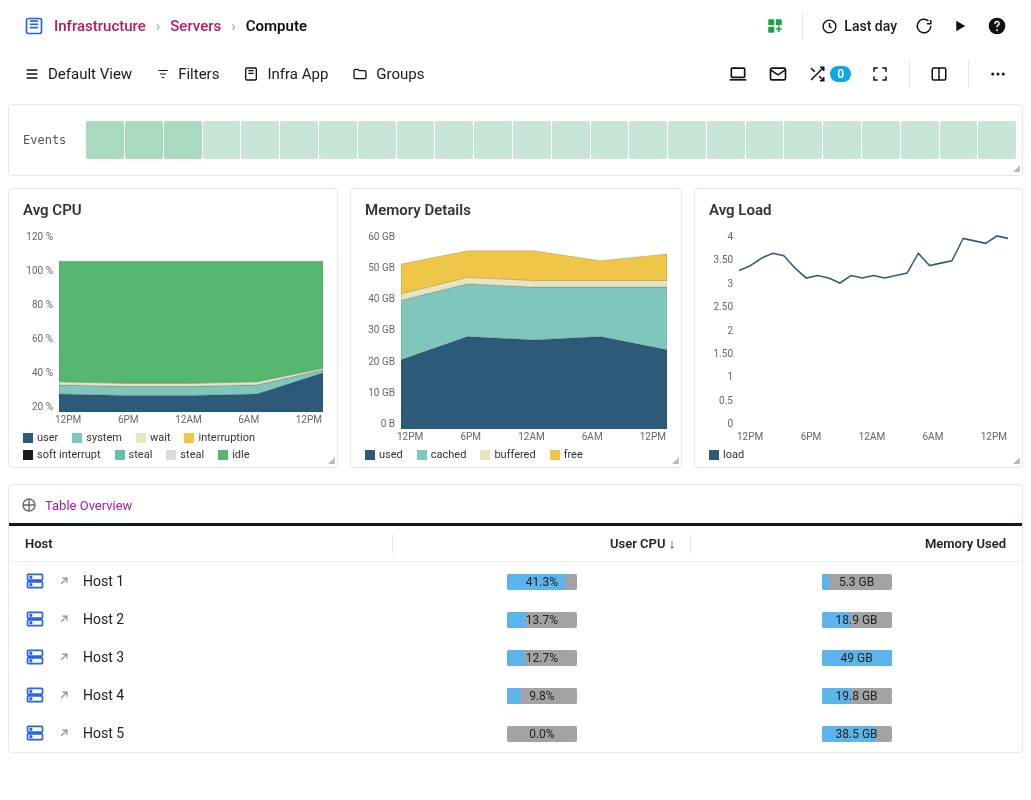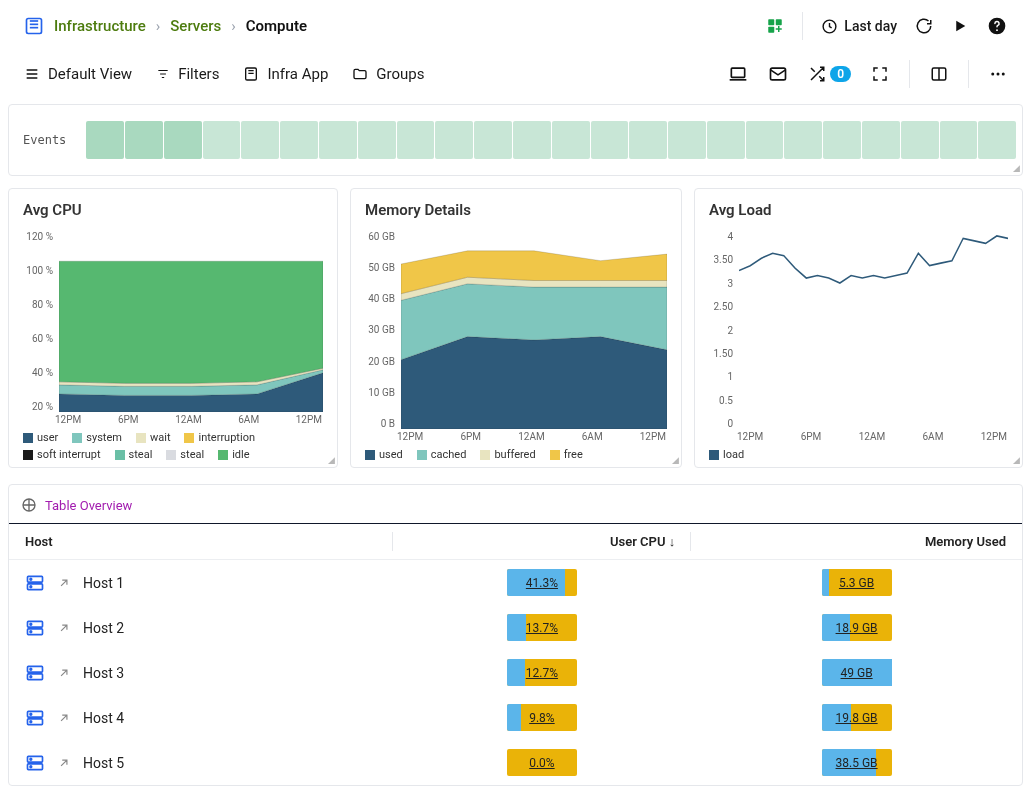--- a/index.html
+++ b/index.html
@@ -12,21 +12,21 @@
   overflow-x: hidden;
 }
 svg { display: block; }
 .header {
   display: flex;
   align-items: center;
   padding: 12px 24px;
   gap: 10px;
 }
 .breadcrumb { display: flex; align-items: center; gap: 10px; flex: 1; font-size: 15px; }
-.breadcrumb a { color: #4d7c0f; text-decoration: none; font-weight: 500; }
+.breadcrumb a { color: #be185d; text-decoration: none; font-weight: 500; }
 .breadcrumb .sep { color: #9ca3af; }
 .breadcrumb .current { color: #111; font-weight: 600; }
 .hdr-right { display: flex; align-items: center; gap: 18px; }
 .icon-btn { cursor: pointer; color: #111; display: inline-flex; align-items:center; justify-content:center; }
 .time { display:flex; align-items:center; gap:6px; font-size:14px; font-weight:500;}
 .divider { width:1px; height:28px; background:#e5e7eb; }
 .addwidget { color:#16a34a;}
 .toolbar {
   display:flex; align-items:center; padding: 8px 24px 16px 24px; gap:24px;
 }
@@ -49,25 +49,25 @@
 .legend span{ display:inline-flex; align-items:center; gap:4px;}
 .sw{ width:10px; height:10px; display:inline-block;}
 .xticks{ display:flex; justify-content:space-between; font-size:10px; color:#666; padding:2px 1px 0 32px; }
 .yticks{ position:absolute; left:0; top:0; bottom:0; width:34px; display:flex; flex-direction:column; justify-content:space-between; font-size:10px; color:#666; text-align:right; padding-right:4px;}
 .yticks.load{width:28px;}
 .plot-area{ position:absolute; inset:0 0 0 36px;}
 .plot-area.load{ inset:0 0 0 30px;}
 .table-section{ margin:12px 8px 0 8px; border:1px solid #e5e7eb; border-radius:4px; padding-top:8px;}
 .table-title{ display:flex; align-items:center; gap:8px; font-size:13px; color:#a21caf; padding:4px 12px 10px 12px;}
 table{ width:100%; border-collapse:collapse;}
-th{ text-align:left; font-weight:600; font-size:13px; color:#222; padding:10px 16px; border-top:1px solid #0f172a; border-bottom:1px solid #eceef1; position:relative;}
+th{ text-align:left; font-weight:600; font-size:13px; color:#222; padding:10px 16px; border-top:3px solid #0f172a; border-bottom:1px solid #eceef1; position:relative;}
 th .colsep{position:absolute; right:0; top:8px; bottom:8px; width:1px; background:#e5e7eb;}
 td{ padding:9px 16px; font-size:14px; color:#222;}
 .hostcell{ display:flex; align-items:center; gap:12px;}
-.bar-cell{ position:relative; width:70px; height:27px; background:#eab308; border-radius:2px; display:inline-flex; align-items:center; justify-content:center; font-size:12px;text-decoration:underline; }
+.bar-cell{ position:relative; width:70px; height:16px; background:#a3a3a3; border-radius:2px; display:inline-flex; align-items:center; justify-content:center; font-size:12px; }
 .bar-fill{ position:absolute; left:0; top:0; bottom:0; background:#5bb5ea; border-radius:2px 0 0 2px;}
 .bar-cell .val{ position:relative;}
 .corner-resize{ position:absolute; right:2px; bottom:2px; font-size:9px; color:#b8b8b8;}
 th.num{ text-align:right;} .cell-num{text-align:center;}
 </style>
 </head>
 <body>
 
 <div class="header">
   <span class="icon-btn">

